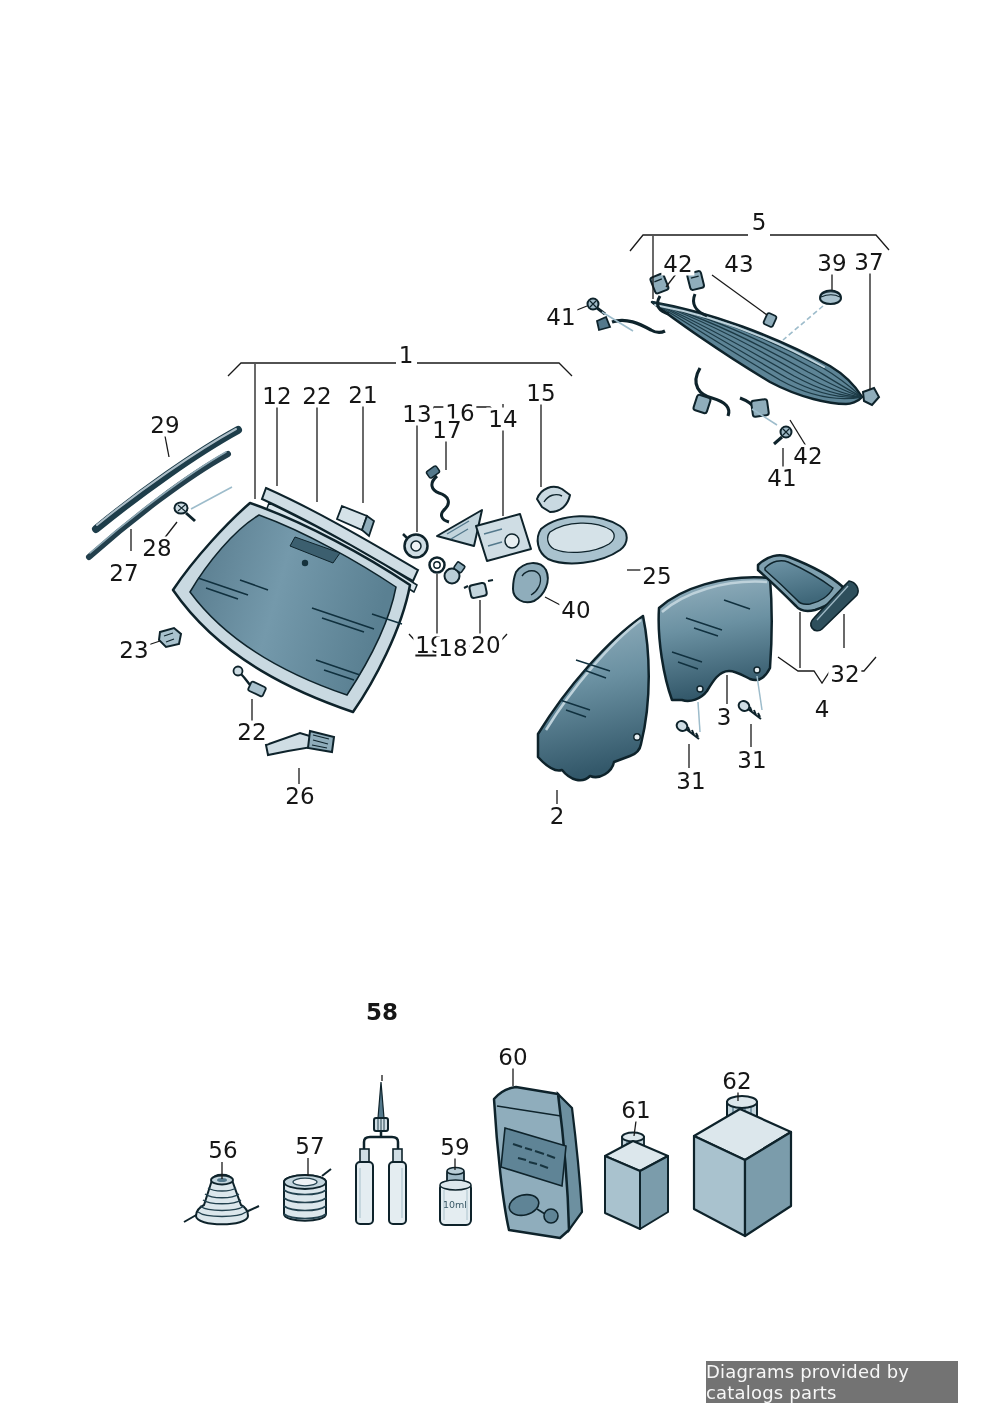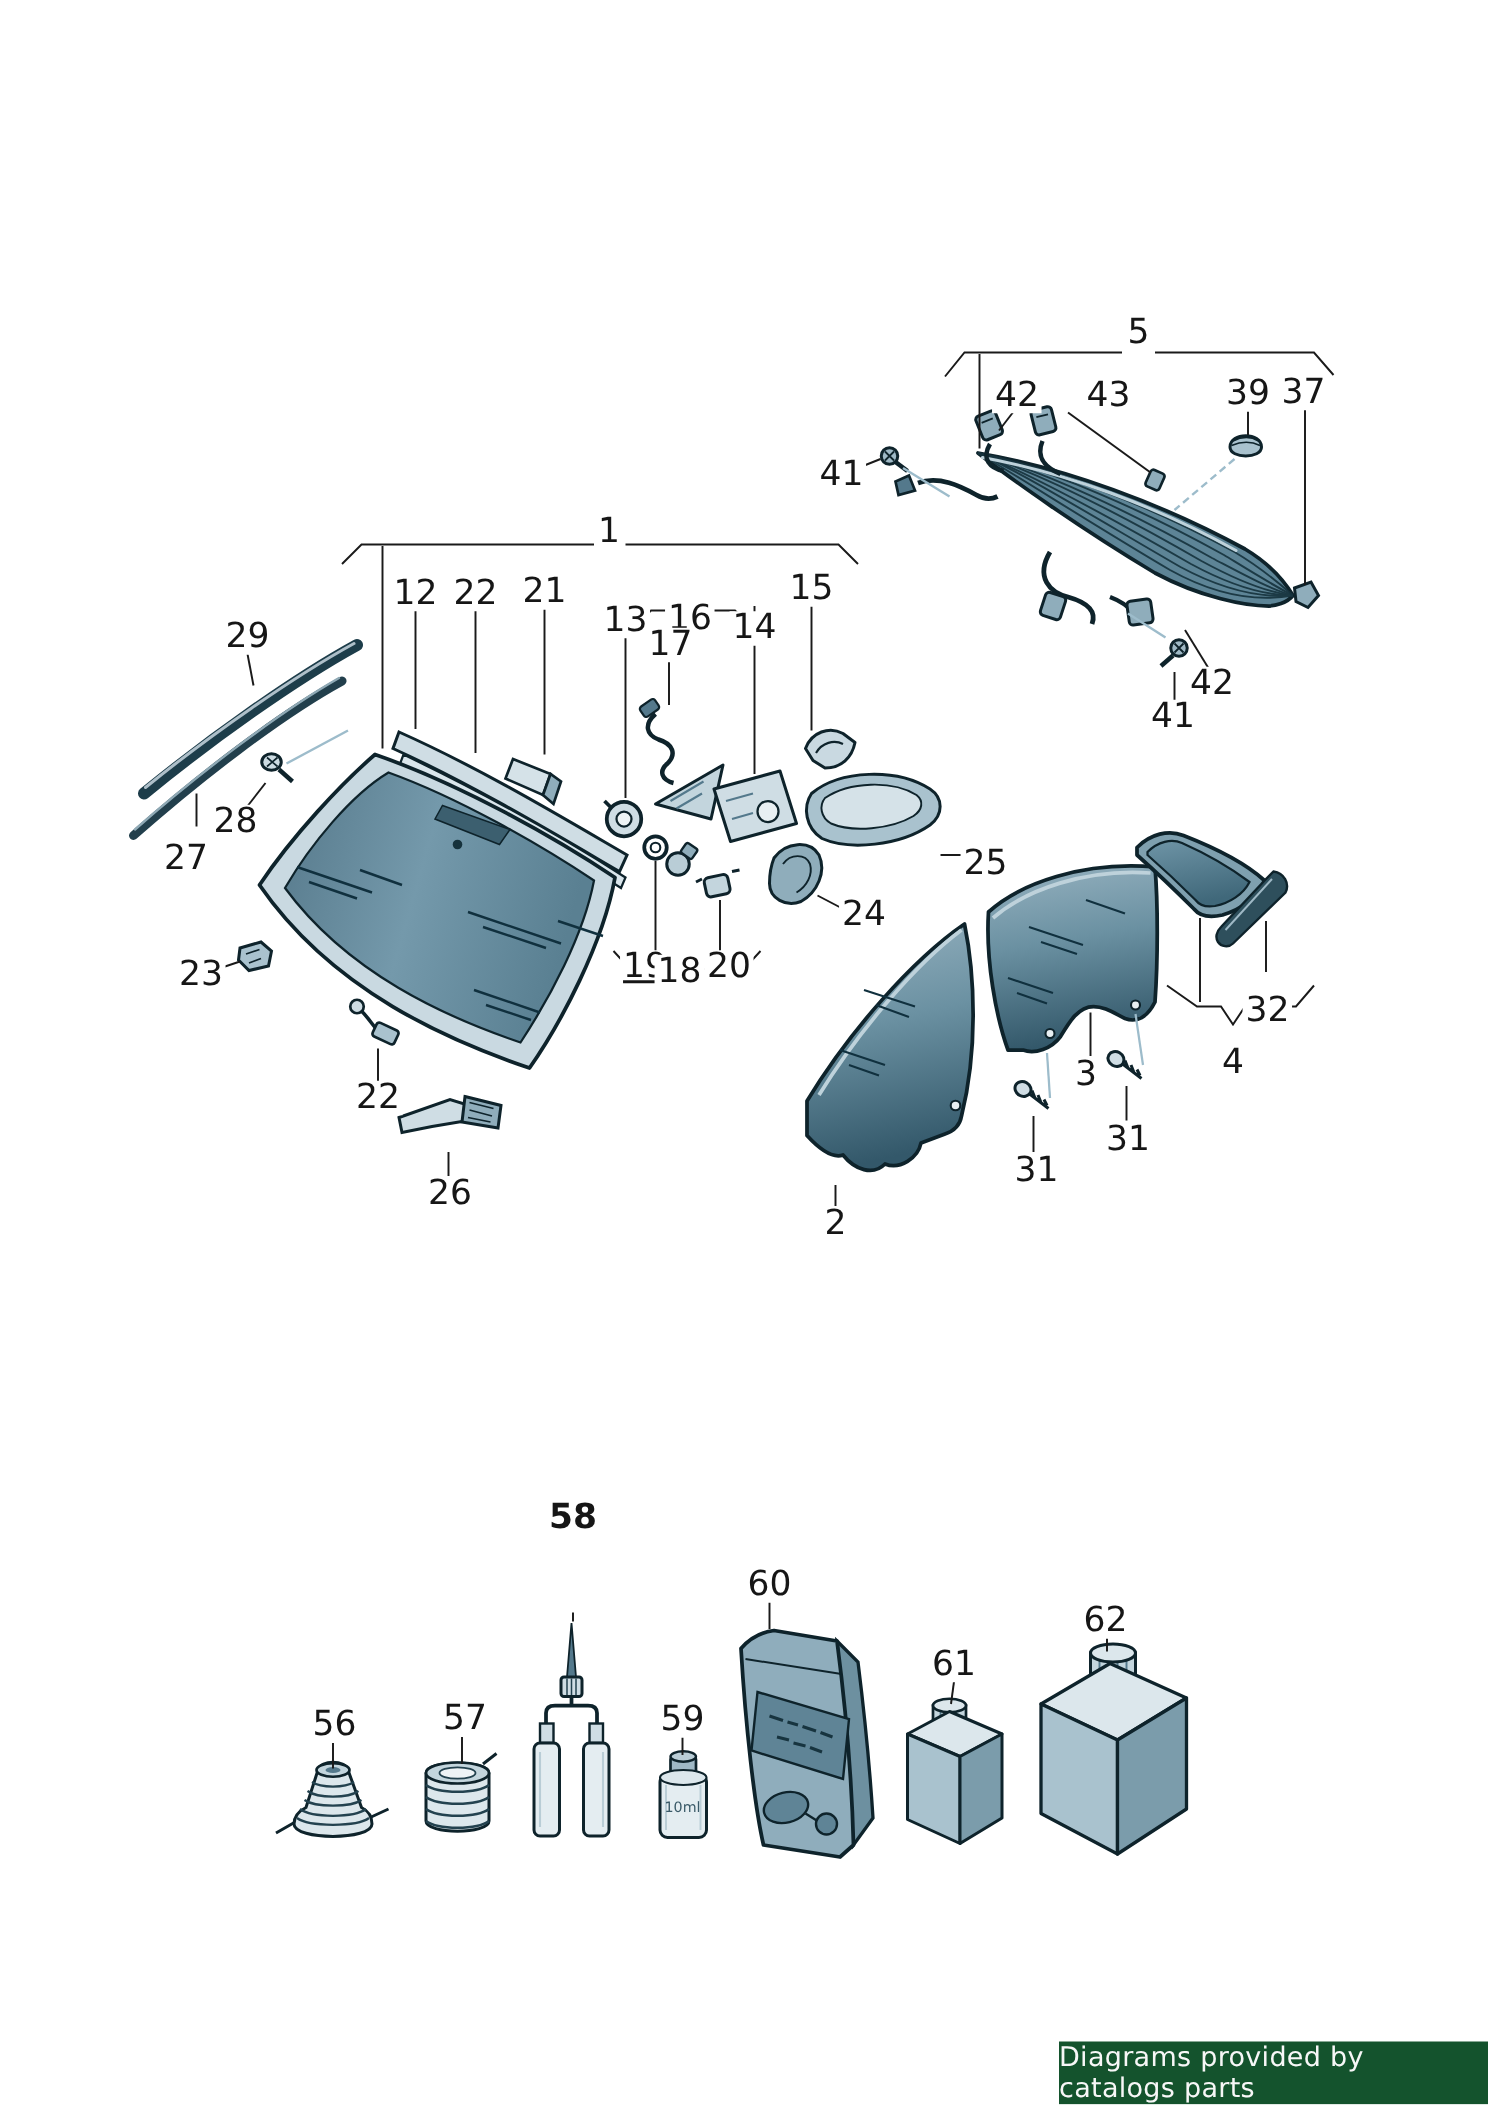--- a/index.html
+++ b/index.html
@@ -3,22 +3,22 @@
 <meta charset="utf-8">
 <style>
   html,body{margin:0;padding:0;background:#ffffff;}
   .stage{position:relative;width:992px;height:1403px;background:#ffffff;overflow:hidden;
          font-family:"DejaVu Sans",sans-serif;}
   .stage svg{position:absolute;left:0;top:0;}
   .callout-layer{position:absolute;left:0;top:0;width:100%;height:100%;pointer-events:none;}
   .callout{position:absolute;transform:translate(-50%,-50%);
            font:23px "DejaVu Sans",sans-serif;color:#161616;line-height:1;
            background:#ffffff;padding:0 2px;white-space:nowrap;}
-  .banner{position:absolute;left:706px;top:1361px;width:286px;height:42px;
-          background:#14532d;color:#f7f7f7;display:flex;align-items:center;justify-content:center;
+  .banner{position:absolute;left:706px;top:1361px;width:252px;height:42px;
+          background:#737373;color:#f7f7f7;display:flex;align-items:center;justify-content:center;
           font:18px "DejaVu Sans",sans-serif;letter-spacing:.2px;}
 </style>
 </head>
 <body>
 
 <div class="stage">
 
 <svg width="992" height="1403" viewBox="0 0 992 1403">
   <defs>
     <linearGradient id="gradWS" x1="0" y1="0" x2="1" y2="0.25">
@@ -393,21 +393,21 @@
       <span class="callout" style="left: 503px; top: 393px; margin-top: 26px;">14</span>
       <span class="callout" style="left: 541px; top: 393px;">15</span>
       <span class="callout" style="left: 447px; top: 430px;">17</span>
       <span class="callout" style="left: 165px; top: 425px;">29</span>
       <span class="callout" style="left: 157px; top: 548px;">28</span>
       <span class="callout" style="left: 124px; top: 573px;">27</span>
       <span class="callout" style="left: 134px; top: 650px;">23</span>
       <span class="callout" style="left: 430px; top: 645px; text-decoration: underline;">19</span>
       <span class="callout" style="left: 486px; top: 645px;">20</span>
       <span class="callout" style="left: 453px; top: 648px;">18</span>
-      <span class="callout" style="left: 576px; top: 610px;">24</span>
+      <span class="callout" style="left: 576px; top: 610px;">40</span>
       <span class="callout" style="left: 657px; top: 576px;">25</span>
       <span class="callout" style="left: 252px; top: 732px;">22</span>
       <span class="callout" style="left: 300px; top: 796px;">26</span>
       <span class="callout" style="left: 557px; top: 816px;">2</span>
       <span class="callout" style="left: 724px; top: 717px;">3</span>
       <span class="callout" style="left: 691px; top: 781px;">31</span>
       <span class="callout" style="left: 752px; top: 760px;">31</span>
       <span class="callout" style="left: 822px; top: 709px;">4</span>
       <span class="callout" style="left: 845px; top: 674px;">32</span>
       <span class="callout" style="left: 223px; top: 1150px;">56</span>

